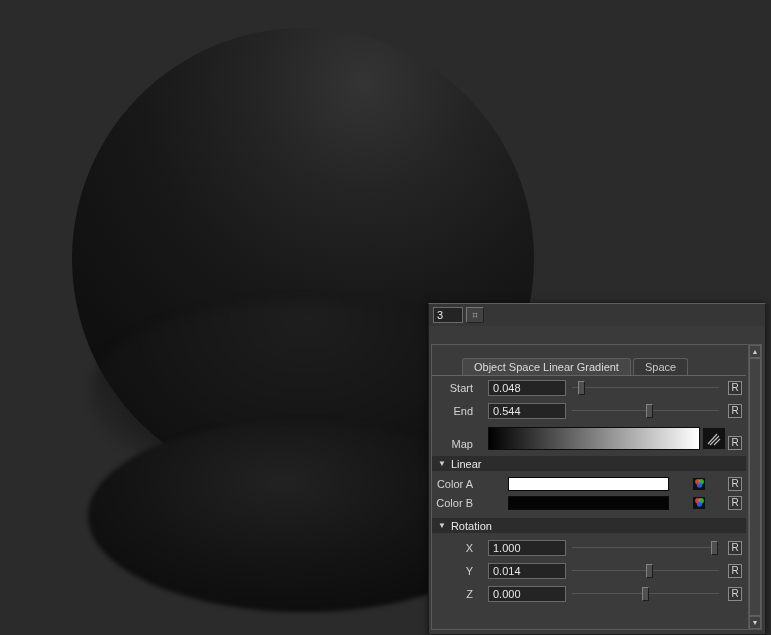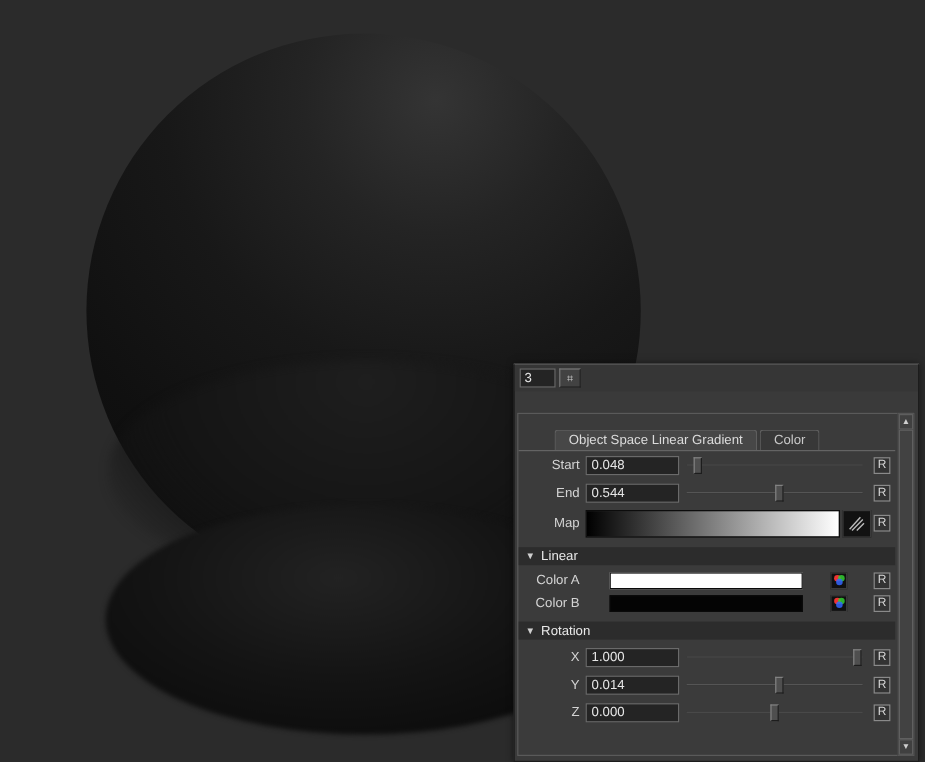--- a/index.html
+++ b/index.html
@@ -77,21 +77,21 @@
   .tab {
     padding: 2px 11px 2px 11px; margin-right: 2px;
     border: 1px solid #5e5e5e; border-bottom: none;
     border-radius: 3px 3px 0 0; color: #dcdcdc; white-space: nowrap;
   }
   .tab.active { background: #474747; }
   .tab.inactive { background: #383838; color: #c8c8c8; }
 
   
   .prow { display: flex; align-items: center; height: 23px; padding-right: 4px; }
-  .plabel { width: 56px; text-align: right; padding-right: 5px; color: #d4d4d4; flex: none; }
+  .plabel { width: 56px; text-align: right; padding-right: 15px; color: #d4d4d4; flex: none; }
   .val-input {
     width: 78px; height: 16px; flex: none;
     background: #242424; border: 1px solid #6a6a6a;
     color: #e6e6e6; font: 11px "Liberation Sans", sans-serif; padding: 0 4px;
   }
   .slider { position: relative; flex: 1; height: 16px; margin: 0 7px 0 6px; }
   .slider .track {
     position: absolute; left: 0; right: 0; top: 7px; height: 1px;
     background: #181818; border-bottom: 1px solid #555;
   }
@@ -99,21 +99,21 @@
     position: absolute; top: 1px; width: 7px; height: 14px;
     background: #4f4f4f; border: 1px solid; border-color: #828282 #1d1d1d #1d1d1d #828282;
   }
   .rbtn {
     flex: none; width: 14px; height: 14px; margin-left: 2px;
     background: #333; border: 1px solid #8a8a8a; color: #d6d6d6;
     font-size: 10px; line-height: 12px; text-align: center;
   }
 
   
-  .maprow { height: 28px; }
+  .maprow { height: 28px; align-items: flex-end; }
   .grad-strip {
     flex: 1; height: 23px; border: 1px solid #0c0c0c;
     background: linear-gradient(to right, #000 0%, #fff 100%);
   }
   .pen-btn {
     flex: none; width: 24px; height: 23px; margin-left: 2px;
     background: #121212; border: 1px solid #3a3a3a;
     display: flex; align-items: center; justify-content: center;
   }
 
@@ -164,21 +164,21 @@
 
     <div class="idx-row">
       <input class="idx-input" value="3" style="">
       <div class="idx-btn">⌗</div>
     </div>
 
     <div class="content">
 
       <div class="tabsrow">
         <div class="tab active">Object Space Linear Gradient</div>
-        <div class="tab inactive">Color</div>
+        <div class="tab inactive">Space</div>
       </div>
 
       <div class="prow">
         <span class="plabel">Start</span>
         <input class="val-input" value="0.048" style="">
         <div class="slider">
           <div class="track"></div>
           <div class="handle" style="left: calc(7% - 4px);"></div>
         </div>
         <div class="rbtn">R</div>

